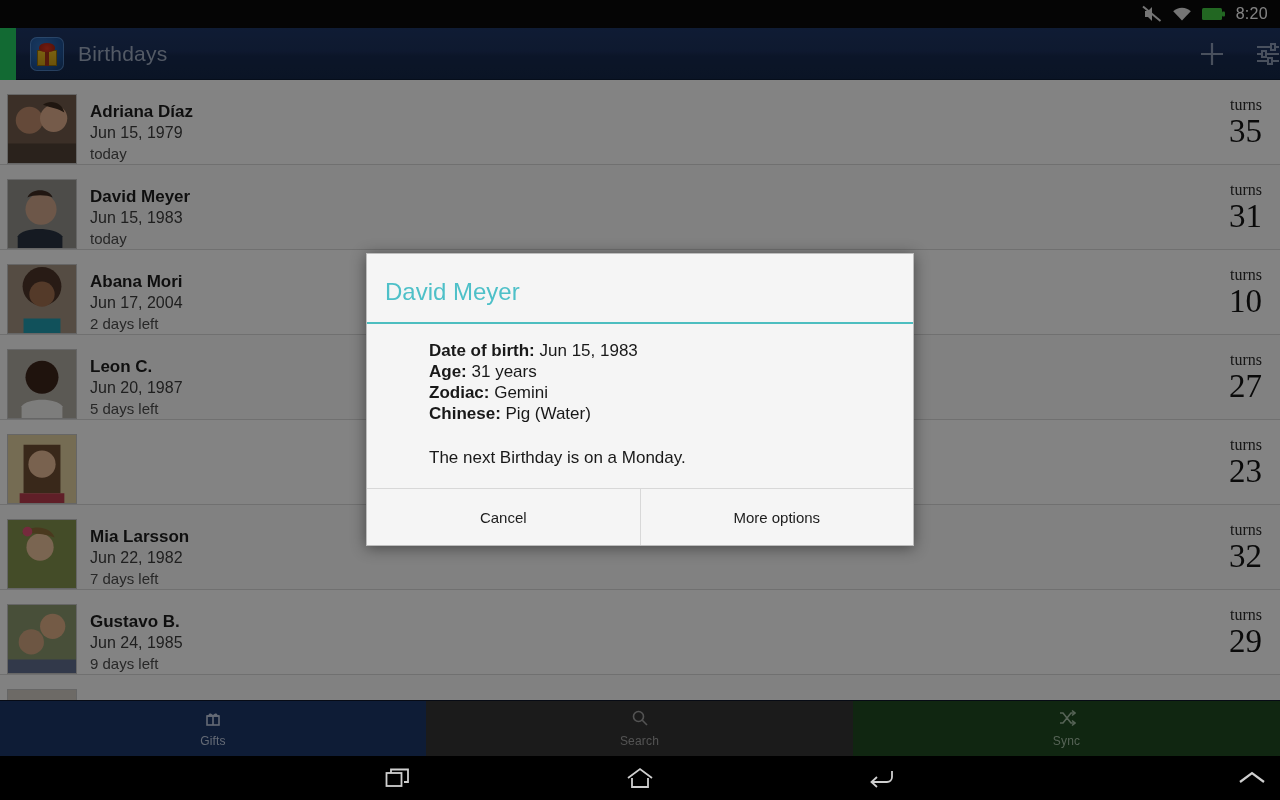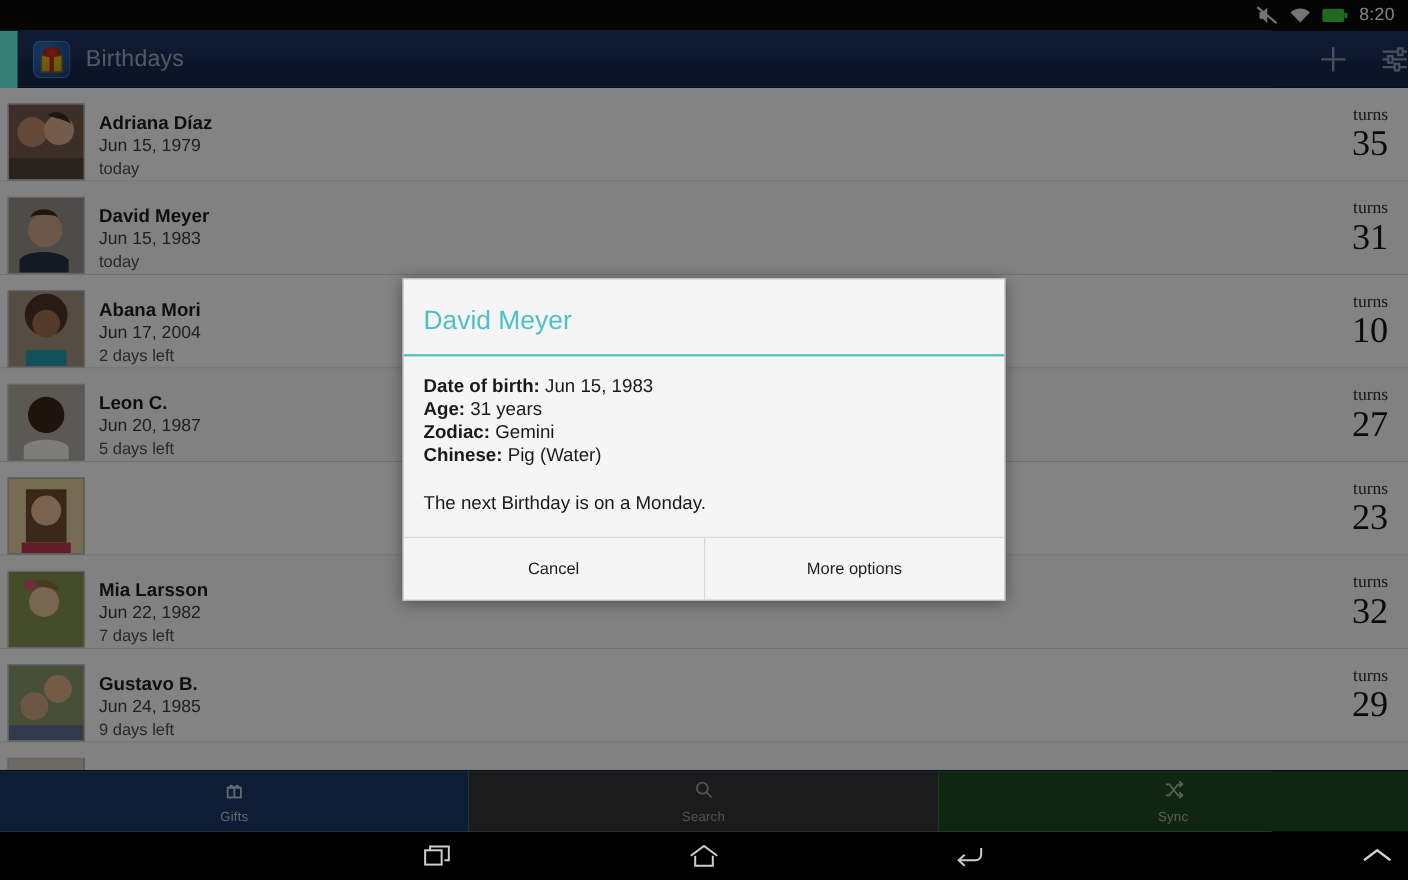--- a/index.html
+++ b/index.html
@@ -2,21 +2,21 @@
 <html><head>
 <meta charset="utf-8">
 <style>
   * { box-sizing: border-box; margin: 0; padding: 0; }
   html, body {
     width: 1280px; height: 800px;
     background: #000;
     font-family: "Liberation Sans", sans-serif;
     overflow: hidden;
   }
-  #screen { position: relative; width: 1156px; height: 800px; background: #5eead4; }
+  #screen { position: relative; width: 1156px; height: 800px; background: #22c55e; }
 
   
   #statusbar {
     position: absolute; top: 0; left: 0; width: 1280px; height: 28px;
     background: #0a0a0a;
     display: flex; align-items: center; justify-content: flex-end;
     padding-right: 12px; gap: 10px;
   }
   #statusbar .sicon { display: inline-flex; align-items: center; }
   #statusbar .clock {
@@ -123,21 +123,21 @@
     position: absolute; left: 366px; top: 253px; width: 548px;
     background: #f5f5f5;
     border: 1px solid #bdbdbd;
     box-shadow: 0 2px 14px rgba(0,0,0,.45);
     overflow: hidden;
   }
   #dlg-title {
     color: #4ec0c8; font-size: 24px; padding: 24px 18px 16px 18px; font-weight: 400;
   }
   #dlg-rule { height: 2px; background: #4dbec0; width: 100%; }
-  #dlg-body { padding: 16px 18px 20px 18px; min-height: 136px; }
+  #dlg-body { padding: 16px 18px 20px 18px; min-height: 136px; margin-left: 44px; }
   #dlg-body .line { font-size: 17px; color: #191919; line-height: 21px; }
   #dlg-body .line b { font-weight: bold; }
   #dlg-note { font-size: 17px; color: #191919; margin-top: 24px; }
   #dlg-buttons { display: flex; border-top: 1px solid #d8d8d8; height: 57px; }
   .dlg-btn {
     flex: 1 1 0; display: flex; align-items: center; justify-content: center;
     font-size: 15px; color: #1d1d1d; background: #f5f5f5;
   }
   .dlg-btn.sep { border-left: 1px solid #d8d8d8; }
 </style>

